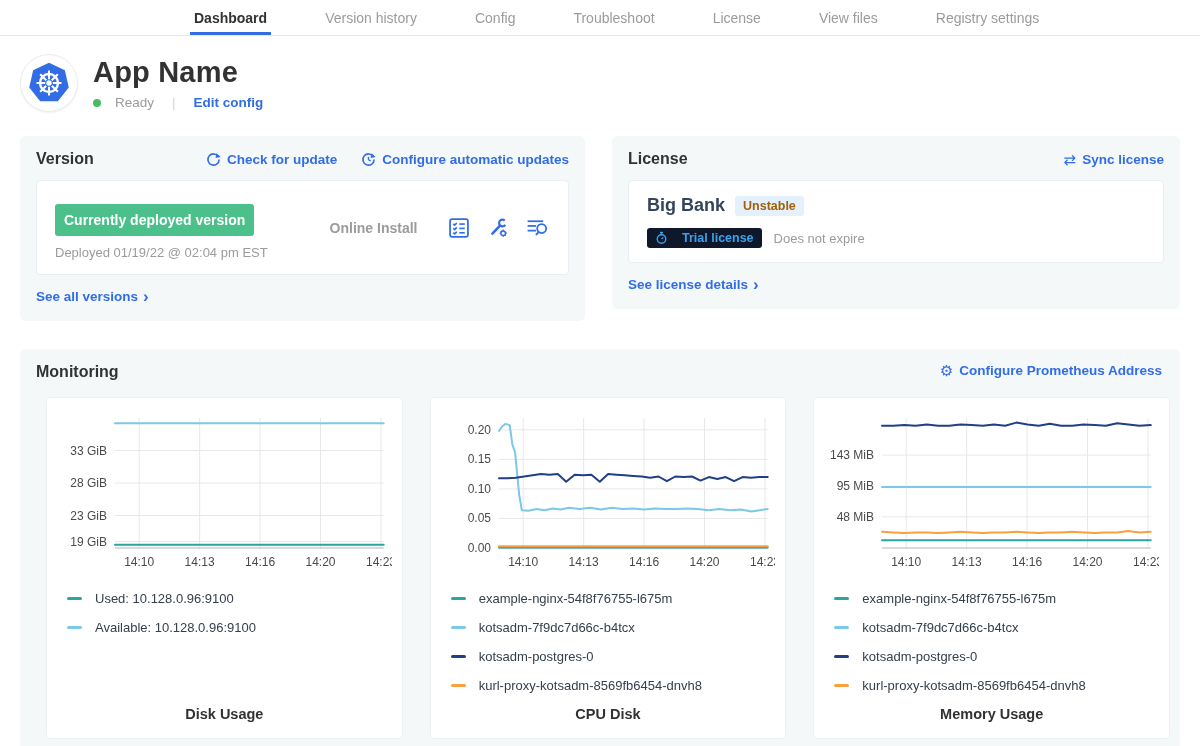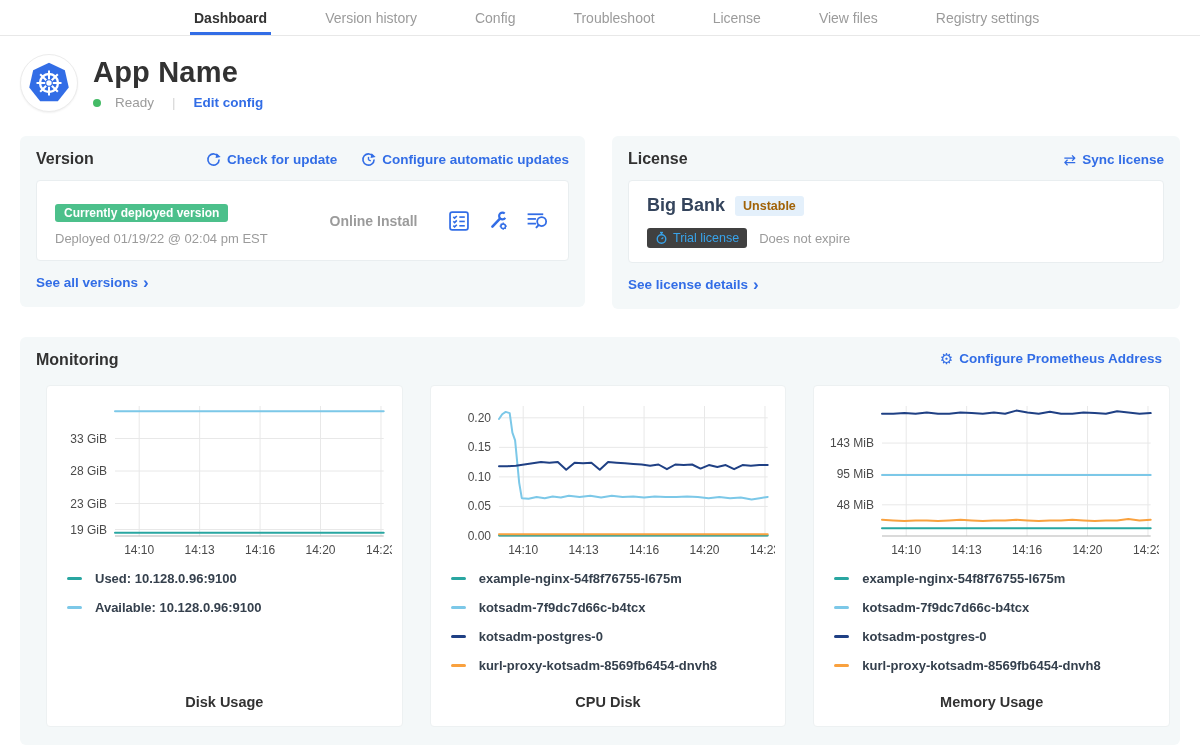--- a/index.html
+++ b/index.html
@@ -48,54 +48,54 @@
     background:#fff; border:1px solid #e9eef0; border-radius:4px;
     margin-top:12px; padding:14px 18px;
   }
   .ver-flex { display:flex; align-items:center; }
   .ver-left { flex:0 0 auto; min-width:245px; }
   .ver-line { display:flex; align-items:baseline; }
   .ver-number { font-size:26px; font-weight:700; color:#323232; }
   .ver-seq { font-size:13px; color:#9b9b9b; margin-left:9px; }
   .badge-green {
     display:inline-block; margin-top:9px; background:#4cc08b; color:#fff;
-    font-size:12px; font-weight:700; padding:2px 9px; border-radius:3px;
+    font-size:14px; font-weight:700; padding:8px 9px; border-radius:3px;
   }
   .deployed-at { margin-top:9px; font-size:13px; color:#9b9b9b; }
   .ver-mid { flex:1; text-align:center; font-size:14px; font-weight:700; color:#9b9b9b; }
   .ver-actions { flex:0 0 auto; display:flex; align-items:center; gap:15px; }
   .icon-btn { background:none; border:none; cursor:pointer; color:#326de6; padding:0; display:flex; }
   .see-link { display:inline-flex; align-items:center; margin-top:14px; font-size:13.5px; }
   .chev { font-size:17px; line-height:10px; margin-left:5px; font-weight:700; }
   
   .lic-name-row { display:flex; align-items:center; }
   .lic-name { font-size:18px; font-weight:700; color:#34445c; }
   .badge-channel {
     margin-left:10px; background:#e4f0fb; color:#a16207; font-size:12.5px;
     font-weight:700; padding:3px 8px; border-radius:3px;
   }
   .lic-row2 { display:flex; align-items:center; margin-top:12px; }
   .badge-trial {
-    display:inline-flex; align-items:center; gap:5px; background:#404040; color:#38a3ea;
-    font-size:12.5px; font-weight:400; padding:3px 8px; border-radius:3px;
+    display:inline-flex; align-items:center; gap:14px; background:#0f172a; color:#38a3ea;
+    font-size:12.5px; font-weight:700; padding:3px 8px; border-radius:3px;
   }
   .expiry { margin-left:12px; font-size:13px; color:#9b9b9b; }
   
   .monitoring { margin-top:28px; padding:14px 10px 18px 16px; }
   .mon-head { display:flex; align-items:flex-start; justify-content:space-between; padding-right:8px; }
   .mon-head a { display:flex; align-items:center; gap:6px; font-size:13.5px; }
   .charts-row { display:flex; gap:27px; margin-top:16px; padding-left:10px; }
   .chart-card {
     background:#fff; border:1px solid #edf1f2; border-radius:4px;
     width:363px; height:342px; padding:10px 10px 12px 10px;
     display:flex; flex-direction:column;
   }
   .chart-svg { width:100%; height:164px; display:block; }
   .chart-svg text { font-family:"Liberation Sans", sans-serif; font-size:12px; fill:#4a4a4a; }
-  .legend { margin:4px 0 0 10px;font-weight:bold; }
+  .legend { margin:12px 0 0 10px; }
   .legend-item { display:flex; align-items:center; height:29px; }
   .legend-dash { width:15px; height:3px; border-radius:2px; flex:0 0 auto; }
   .legend-label { margin-left:13px; font-size:13px; color:#35404d; }
   .chart-title { margin-top:auto; text-align:center; font-size:14.5px; font-weight:700; padding-bottom:4px; }
   .icn { display:block; }
   .txt-icn { font-size:15px; line-height:1; font-weight:400; }
 </style>
 </head>
 <body>
 

